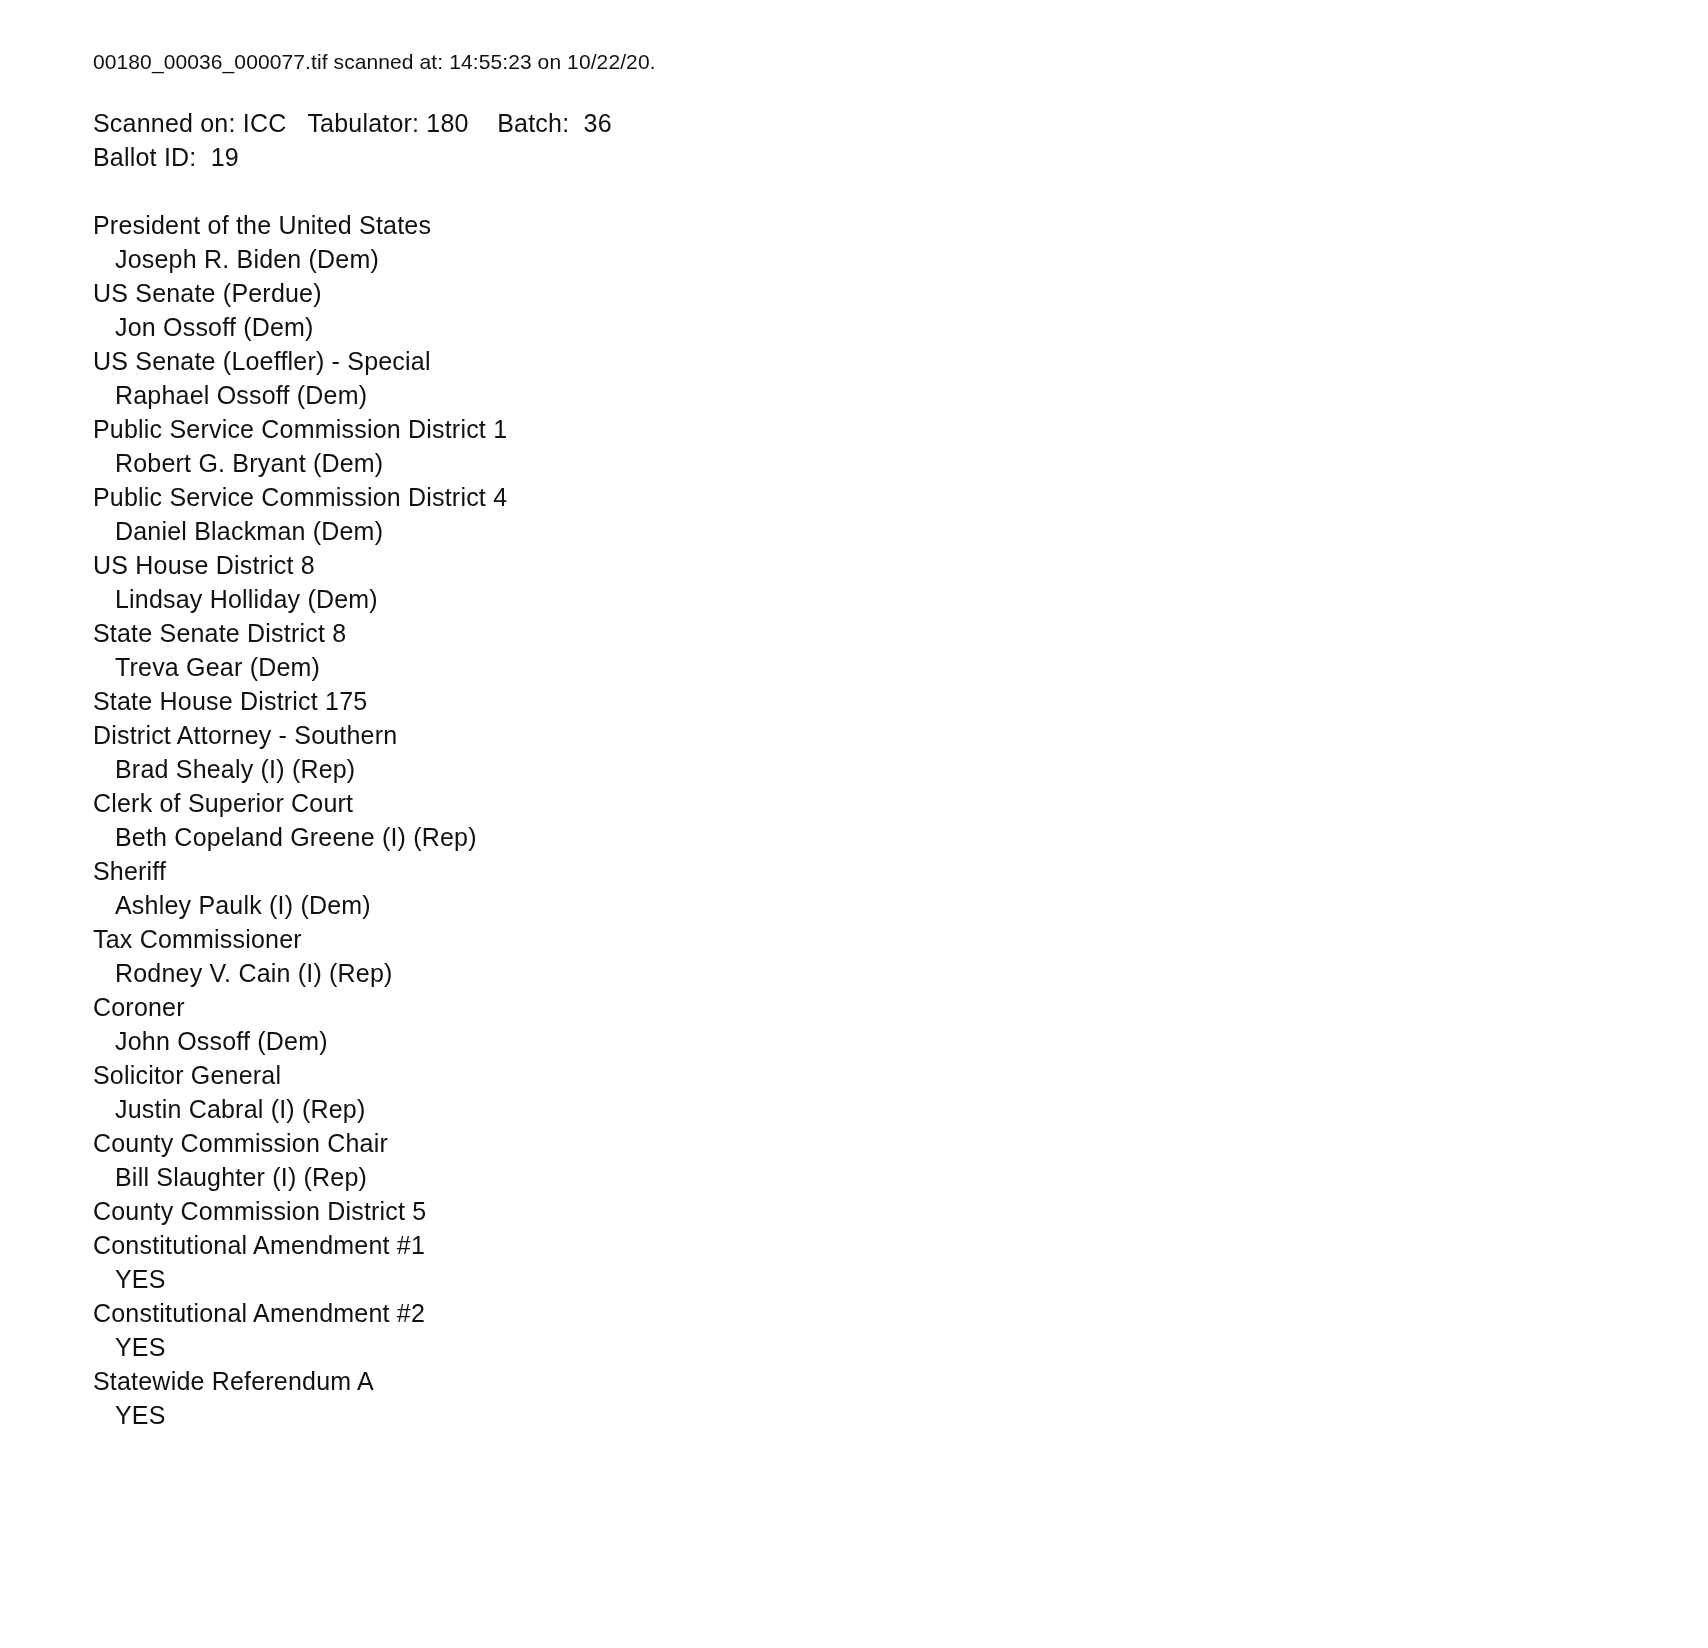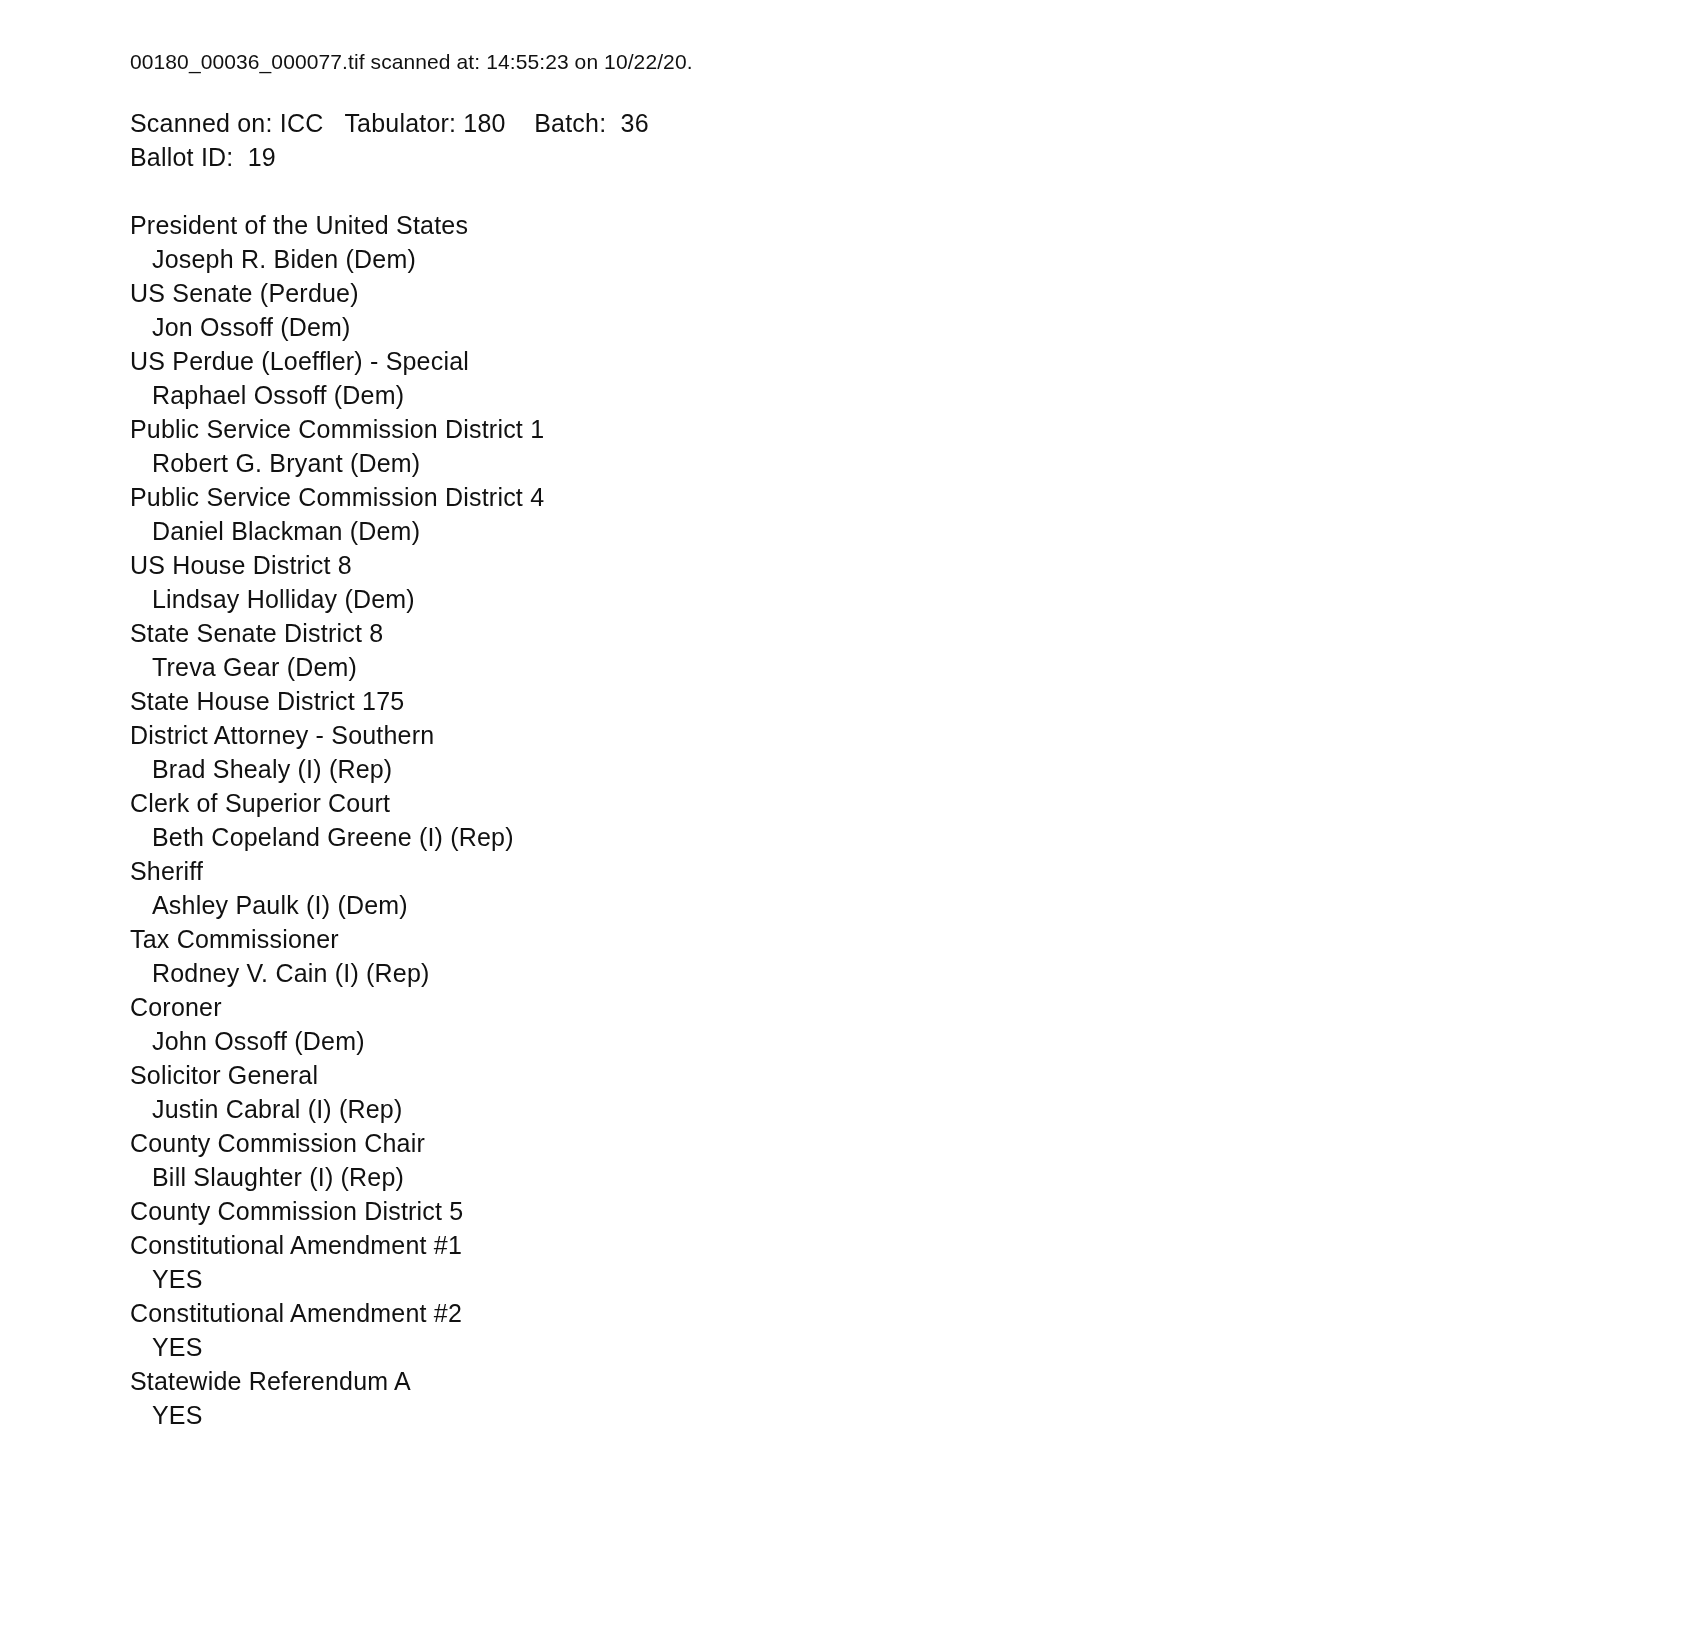--- a/index.html
+++ b/index.html
@@ -19,21 +19,20 @@
     position: absolute;
     top: 48px;
     left: 93px;
     right: 40px;
   }
   .line {
     white-space: pre;
     font-size: 25px;
     line-height: 34px;
     letter-spacing: 0.2px;
-    margin-left: 37px;
   }
   .filename-line {
     font-size: 21px;
     line-height: 28px;
     letter-spacing: 0.1px;
   }
   .gap-lg { height: 30px; }
   .gap-blank { height: 34px; }
   .contest-title { }
   .contest-selection {
@@ -57,21 +56,21 @@
   <div id="contest-list">
       <div class="contest">
         <div class="line contest-title">President of the United States</div>
         <div class="line contest-selection">Joseph R. Biden (Dem)</div>
       </div>
       <div class="contest">
         <div class="line contest-title">US Senate (Perdue)</div>
         <div class="line contest-selection">Jon Ossoff (Dem)</div>
       </div>
       <div class="contest">
-        <div class="line contest-title">US Perdue (Loeffler) - Special</div>
+        <div class="line contest-title">US Senate (Loeffler) - Special</div>
         <div class="line contest-selection">Raphael Ossoff (Dem)</div>
       </div>
       <div class="contest">
         <div class="line contest-title">Public Service Commission District 1</div>
         <div class="line contest-selection">Robert G. Bryant (Dem)</div>
       </div>
       <div class="contest">
         <div class="line contest-title">Public Service Commission District 4</div>
         <div class="line contest-selection">Daniel Blackman (Dem)</div>
       </div>

